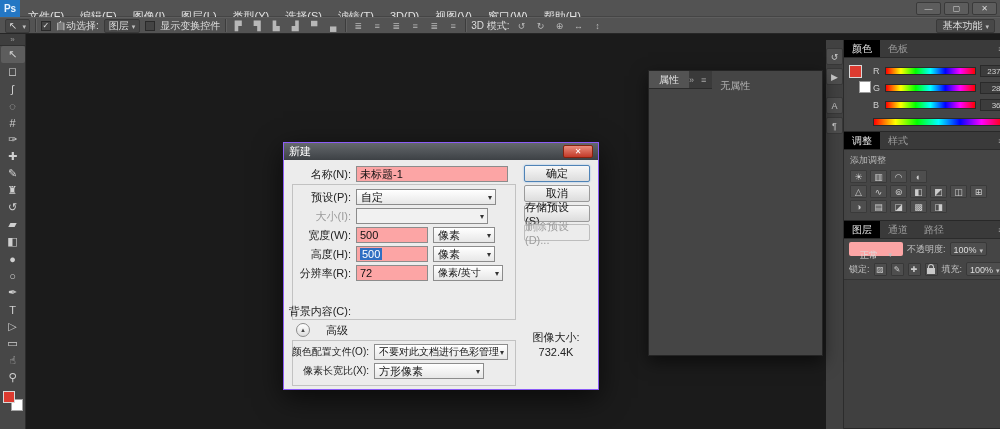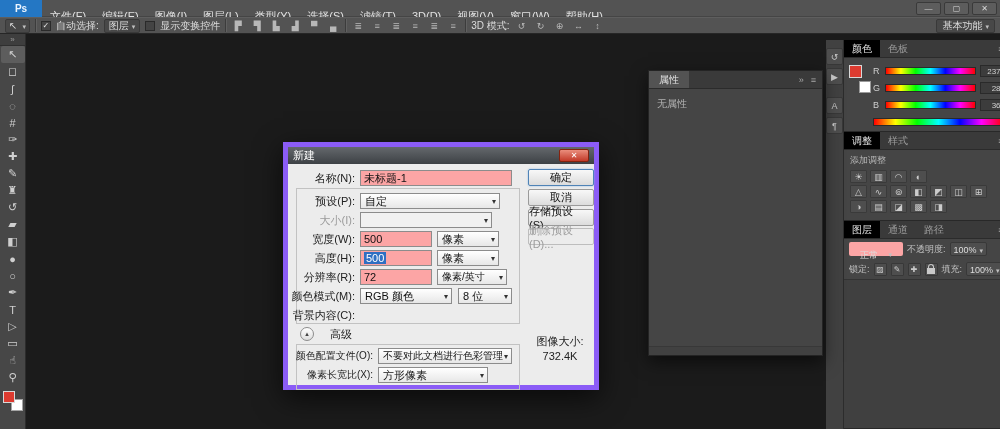--- a/index.html
+++ b/index.html
@@ -1,21 +1,21 @@
 <!DOCTYPE html>
 <html><head>
 <meta charset="utf-8">
 <style>
   *{margin:0;padding:0;box-sizing:border-box}
   body{background:#000;font-family:"Liberation Sans","DejaVu Sans",sans-serif}
   .app{position:relative;width:1000px;height:429px;background:#1b1b1b;overflow:hidden;color:#ddd;font-size:11px}
 
   
   .menubar{position:absolute;top:0;left:0;right:0;height:17px;background:#535353;display:flex;align-items:center;z-index:40;border-bottom:1px solid #454545}
-  .ps-logo{width:42px;height:17px;background:#2477c4;color:#eaf4ff;font-weight:bold;font-size:10px;display:flex;align-items:center;justify-content:center}
+  .ps-logo{width:20px;height:17px;background:#2477c4;color:#eaf4ff;font-weight:bold;font-size:10px;display:flex;align-items:center;justify-content:center}
   .mitem{padding:12px 8px;height:17px;line-height:17px;color:#e2e2e2;font-size:11px;cursor:default;white-space:nowrap}
   .win-controls{margin-left:auto;display:flex;gap:3px;padding-right:3px}
   .wc{width:25px;height:13px;background:#5d5d5d;border:1px solid #3a3a3a;border-radius:2px;color:#d8d8d8;font-size:8px;line-height:11px;text-align:center}
 
   
   .obar{position:absolute;top:17px;left:0;right:0;height:17px;background:#535353;border-top:1px solid #5e5e5e;border-bottom:1px solid #262626;display:flex;align-items:center;gap:5px;padding:0 5px;z-index:40;font-size:10px}
   .tool-preset{display:flex;align-items:center;gap:2px;background:#484848;border:1px solid #3a3a3a;border-radius:2px;height:14px;padding:0 3px;color:#ddd}
   .sep{width:1px;height:13px;background:#3c3c3c;box-shadow:1px 0 0 #616161}
   .checkbox{width:10px;height:10px;background:#444;border:1px solid #2a2a2a;display:inline-flex;align-items:center;justify-content:center;font-size:8px;color:#e6e6e6;line-height:1}
   .olabel{color:#dcdcdc;white-space:nowrap}
@@ -28,21 +28,21 @@
   
   .toolbar{position:absolute;left:0;top:34px;width:26px;bottom:0;background:#474747;border-right:1px solid #2c2c2c;display:flex;flex-direction:column;align-items:center;z-index:30}
   .tbar-top{height:12px;width:100%;text-align:center;font-size:8px;color:#9a9a9a;line-height:12px;background:#3e3e3e;border-bottom:1px solid #2f2f2f}
   .tool{width:24px;height:17px;display:flex;align-items:center;justify-content:center;font-size:11px;color:#cfcfcf}
   .tool.selected{background:#5d5d5d;border-radius:2px}
   .swatches{position:relative;width:22px;height:22px;margin-top:4px}
   .bg-sw{position:absolute;right:1px;bottom:1px;width:12px;height:12px;background:#ffffff;border:1px solid #a5a5a5}
   .fg-sw{position:absolute;left:1px;top:1px;width:12px;height:12px;background:#dd3b30;border:1px solid #d8d8d8}
 
   
-  .props{position:absolute;left:648px;top:70px;width:175px;height:286px;background:#454545;border:1px solid #242424;box-shadow:0 6px 16px rgba(0,0,0,.55);z-index:20;display:flex;flex-direction:column}
+  .props{position:absolute;left:648px;top:70px;width:175px;height:286px;background:#454545;border:1px solid #242424;box-shadow:0 6px 16px rgba(0,0,0,.55);z-index:20;display:flex;flex-direction:row}
   .phead{height:18px;background:#3a3a3a;display:flex;align-items:stretch;border-bottom:1px solid #2b2b2b}
   .ptab{padding:0 10px;line-height:18px;background:#535353;color:#e3e3e3;font-size:10px}
   .phicons{margin-left:auto;display:flex;gap:7px;align-items:center;padding-right:6px;color:#a8a8a8;font-size:9px}
   .pbody{flex:1;padding:8px;color:#b4b4b4;font-size:10px}
   .pfoot{height:9px;background:#414141;border-top:1px solid #383838}
 
   
   .dock{position:absolute;top:40px;right:0;bottom:0;width:174px;display:flex;z-index:10}
   .dock-strip{width:21px;background:#414141;border-right:1px solid #2c2c2c;display:flex;flex-direction:column;align-items:center;padding-top:8px;gap:3px}
   .dicon{width:17px;height:17px;background:#4e4e4e;border:1px solid #383838;border-radius:2px;display:flex;align-items:center;justify-content:center;font-size:9px;color:#c8c8c8}
@@ -77,21 +77,21 @@
   .lrow1,.lrow2{display:flex;align-items:center;gap:4px;padding:3px 5px;font-size:9px}
   .ldd{height:14px;background:#4e4e4e;border:7px solid #fca5a5;border-radius:2px;display:inline-flex;align-items:flex-start;padding:0 4px;color:#ddd;width:54px}
   .llab{color:#c3c3c3;white-space:nowrap}
   .lval{height:14px;background:#4e4e4e;border:1px solid #383838;border-radius:2px;display:inline-flex;align-items:flex-end;padding:0 3px;color:#ddd}
   .licon{width:13px;height:13px;background:#4e4e4e;border:1px solid #383838;border-radius:1px;display:inline-flex;align-items:center;justify-content:center;font-size:8px;color:#c9c9c9}
   .padlock{position:relative;width:8px;height:6px;background:#c9c9c9;margin-top:3px}
   .padlock::before{content:"";position:absolute;left:1px;top:-4px;width:4px;height:4px;border:1px solid #c9c9c9;border-bottom:none;border-radius:3px 3px 0 0}
   .llist{flex:1;background:#404040;border-top:1px solid #333}
 
   
-  .dialog{position:absolute;left:283px;top:142px;width:316px;height:248px;background:#ececec;border:5px solid #8b5cf6;box-shadow:0 8px 26px rgba(0,0,0,.65);z-index:50;color:#1d1d1d}
+  .dialog{position:absolute;left:283px;top:142px;width:316px;height:248px;background:#ececec;border:1px solid #8b5cf6;box-shadow:0 8px 26px rgba(0,0,0,.65);z-index:50;color:#1d1d1d}
   .dlg-title{height:17px;background:linear-gradient(#64686c,#3d4145);display:flex;align-items:center;padding:0 5px;color:#fff;font-size:11px}
   .dlg-close{margin-left:auto;width:30px;height:13px;background:linear-gradient(#ea8d7c,#c23a29);border:1px solid #85220f;border-radius:2px;color:#fff;display:flex;align-items:center;justify-content:center;font-size:8px}
   .dlg-body{position:relative;height:229px;font-size:11px}
   .drow{position:absolute;display:flex;align-items:center;height:16px;left:0}
   .flabel{width:72px;text-align:right;padding-right:5px;white-space:nowrap;color:#222}
   .flabel2{width:90px;text-align:right;padding-right:5px;white-space:nowrap;color:#222;font-size:10px}
   .tinput{height:16px;background:#fca5a5;border:1px solid #8c8c8c;display:inline-flex;align-items:center;padding:0 3px;color:#111;overflow:hidden;white-space:nowrap}
   .hlsel{background:#2f6fc2;color:#fff;padding:0 2px}
   .wsel{height:16px;background:linear-gradient(#ffffff,#e7e7e7);border:1px solid #8c8c8c;display:inline-flex;align-items:center;padding:0 14px 0 4px;position:relative;color:#111;white-space:nowrap;overflow:hidden}
   .wsel::after{content:"▾";position:absolute;right:3px;top:3px;font-size:8px;color:#333}
@@ -376,29 +376,20 @@
       </div>
 
       <div class="drow" style="top:105px">
         <span class="flabel">分辨率(R):</span>
         <span class="tinput" style="width:72px">72</span>
         <span class="wsel small" style="width:70px;margin-left:5px">
           <span>像素/英寸</span>
         </span>
       </div>
 
-      <div class="drow" style="top:124px">
-        <span class="flabel">颜色模式(M):</span>
-        <span class="wsel" style="width:92px">
-          <span>RGB 颜色</span>
-        </span>
-        <span class="wsel" style="width:54px;margin-left:6px">
-          <span>8 位</span>
-        </span>
-      </div>
 
       <div class="drow" style="top:143px">
         <span class="flabel">背景内容(C):</span>
       </div>
 
       <div class="drow" style="top:162px;left:12px">
         <span class="adv-circle"></span>
         <span class="adv-label">高级</span>
       </div>
 

